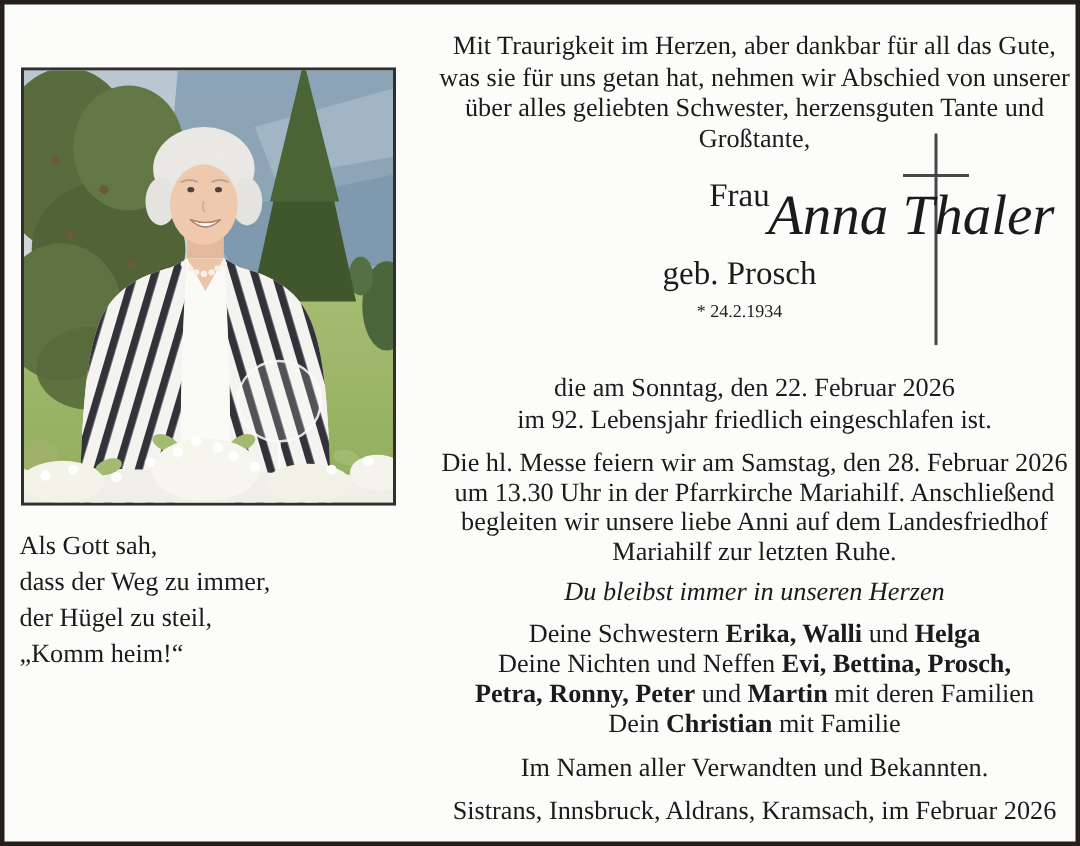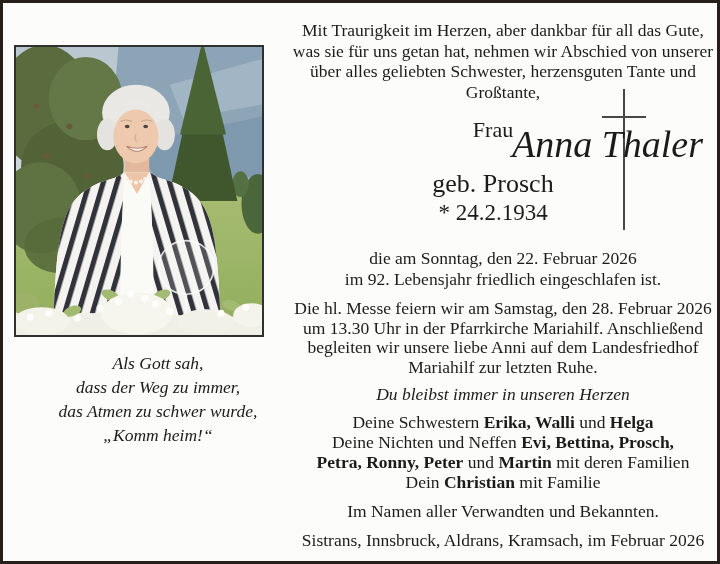--- a/index.html
+++ b/index.html
@@ -7,33 +7,33 @@
     position:relative; width:720px; height:564px; box-sizing:border-box;
     background:#fcfcfa; border:3px solid #261f19; overflow:hidden;
     font-family:"Liberation Serif","DejaVu Serif",serif; color:#1b1b1b;
   }
   .photo-frame {
     position:absolute; left:11px; top:42px; width:246px; height:288px;
     border:2px solid #30302e; background:#cfd8dd;
   }
   .photo-frame svg { display:block; }
   .poem {
-    position:absolute; left:28px; top:348px; width:254px;
-    text-align:center; font-style:italic; font-size:17.5px; line-height:24px;
+    position:absolute; left:10px; top:348px; width:254px;
+    font-size:17.5px; line-height:24px;
   }
   .right { position:absolute; left:280px; top:0; width:440px; text-align:center; }
   .blk { position:absolute; left:0; right:0; }
   .blk div, .blk span { white-space:pre-wrap; }
   .line { white-space:nowrap; }
   .opening   { top:17px;  font-size:17.5px; line-height:20.5px; }
   .shifted   { width:420px; }
   .salutation{ top:114px;  font-size:22px; }
   .name      { top:118px; font-size:38px; font-style:italic; line-height:46px;text-align:right; }
-  .maiden    { top:166px; font-size:26px; }
-  .born      { top:197px; font-size:23px; }
+  .maiden    { top:166px; font-size:22px; }
+  .born      { top:197px; font-size:12px; }
   .passing   { top:245px; font-size:17.5px; line-height:21px; }
   .service   { top:296px; font-size:17.5px; line-height:19.5px; }
   .motto     { top:381px; font-size:17.5px; font-style:italic; }
   .mourners  { top:409px; font-size:17.5px; line-height:20px; }
   .closing   { top:498px; font-size:17.5px; }
   .dateline  { top:527px; font-size:17.5px; }
   .b { font-weight:bold; }
   .cross-v { position:absolute; left:620px; top:86px;  width:1.5px; height:141px; background:#474747; }
   .cross-h { position:absolute; left:599px; top:113px; width:44px;  height:1.5px; background:#474747; }
 </style>
@@ -152,21 +152,21 @@
           <circle cx="32" cy="268" r="3.4"></circle>
             <circle cx="14" cy="272" r="3.4"></circle>
         </g>
       </g>
     </svg>
   </div>
 
   <div class="poem">
     <div class="line">Als Gott sah,</div>
     <div class="line">dass der Weg zu immer,</div>
-    <div class="line">das Atmen zu schwer wurde,</div>
+    <div class="line">der Hügel zu steil,</div>
     <div class="line">„Komm heim!“</div>
   </div>
 
   <div class="cross-v"></div>
   <div class="cross-h"></div>
 
   <div class="right">
 
     <div class="blk opening">
       <div class="line">Mit Traurigkeit im Herzen, aber dankbar für all das Gute,</div>

